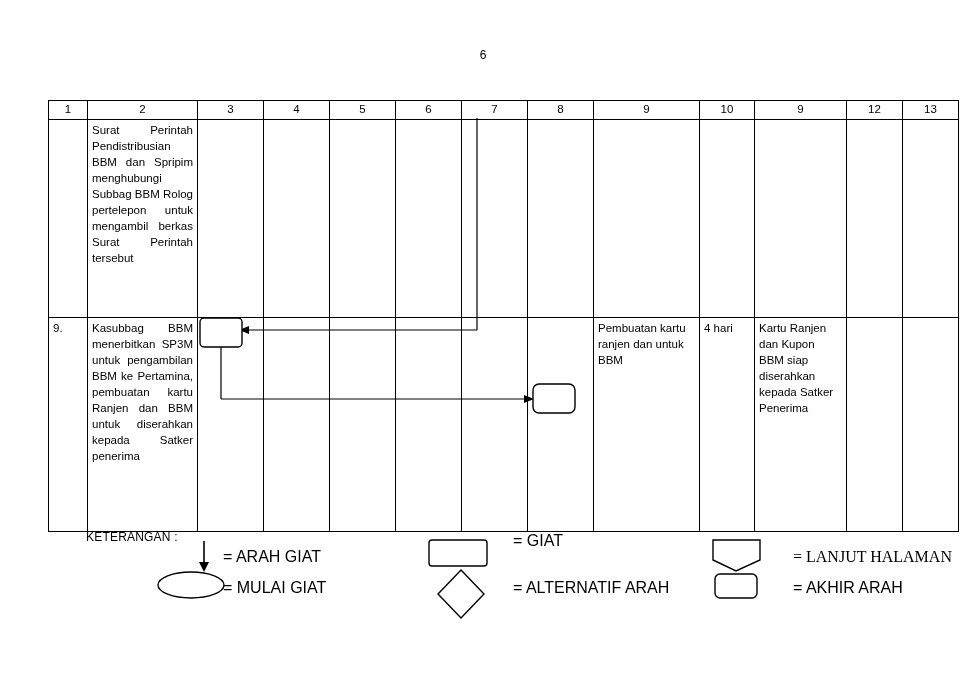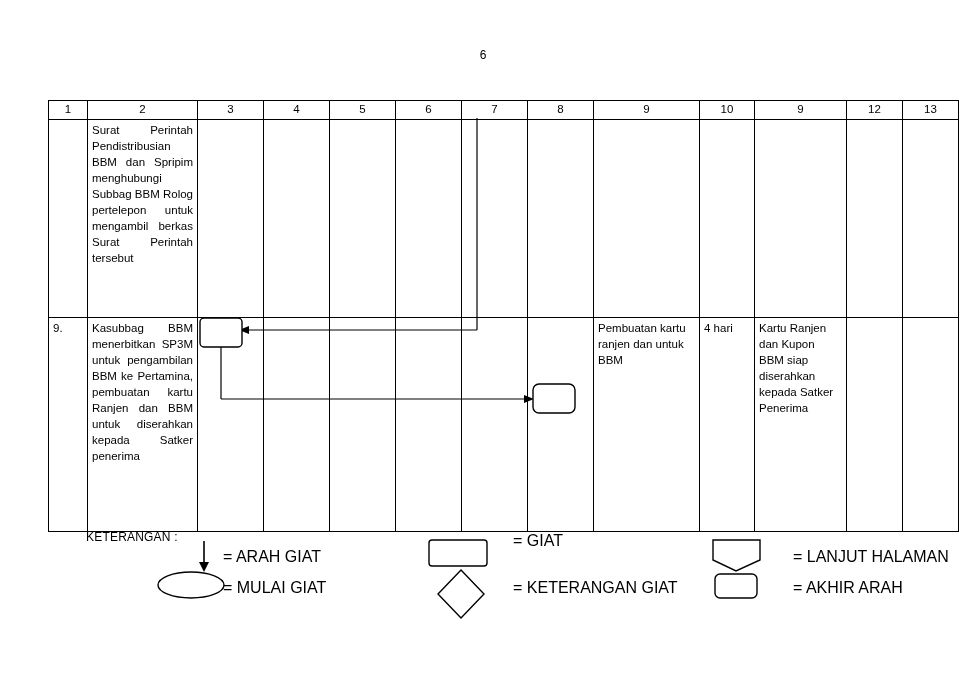--- a/index.html
+++ b/index.html
@@ -96,21 +96,21 @@
   }
   .lg-label {
     position: absolute;
     font-size: 16px;
     white-space: nowrap;
   }
   .lg-arrow-label { left: 175px; top: 24px; }
   .lg-mulai-label { left: 175px; top: 55px; text-align: center; }
   .lg-giat-label { left: 465px; top: 8px; }
   .lg-alt-label { left: 465px; top: 55px; }
-  .lg-lanjut-label { left: 745px; top: 24px; }
+  .lg-lanjut-label { left: 745px; top: 24px; font-family: Liberation Serif, serif; }
   .lg-akhir-label { left: 745px; top: 55px; }
 </style>
 </head>
 <body>
 
 <div class="page-number">6</div>
 
 <table class="flow-table">
   <thead>
     <tr>
@@ -194,16 +194,16 @@
     <polygon points="413,46 436,70 413,94 390,70" fill="#ffffff" stroke="#000" stroke-width="1.4"></polygon>
 
     <polygon points="665,16 712,16 712,36 688,47 665,36" fill="#ffffff" stroke="#000" stroke-width="1.4"></polygon>
 
     <rect x="667" y="50" width="42" height="24" rx="5" ry="5" fill="#ffffff" stroke="#000" stroke-width="1.4"></rect>
   </svg>
 
   <div class="lg-label lg-arrow-label">= ARAH GIAT</div>
   <div class="lg-label lg-mulai-label">= MULAI GIAT</div>
   <div class="lg-label lg-giat-label">= GIAT</div>
-  <div class="lg-label lg-alt-label">= KETERANGAN GIAT</div>
+  <div class="lg-label lg-alt-label">= ALTERNATIF ARAH</div>
   <div class="lg-label lg-lanjut-label">= LANJUT HALAMAN</div>
   <div class="lg-label lg-akhir-label">= AKHIR ARAH</div>
 </div>
 
 </body></html>

